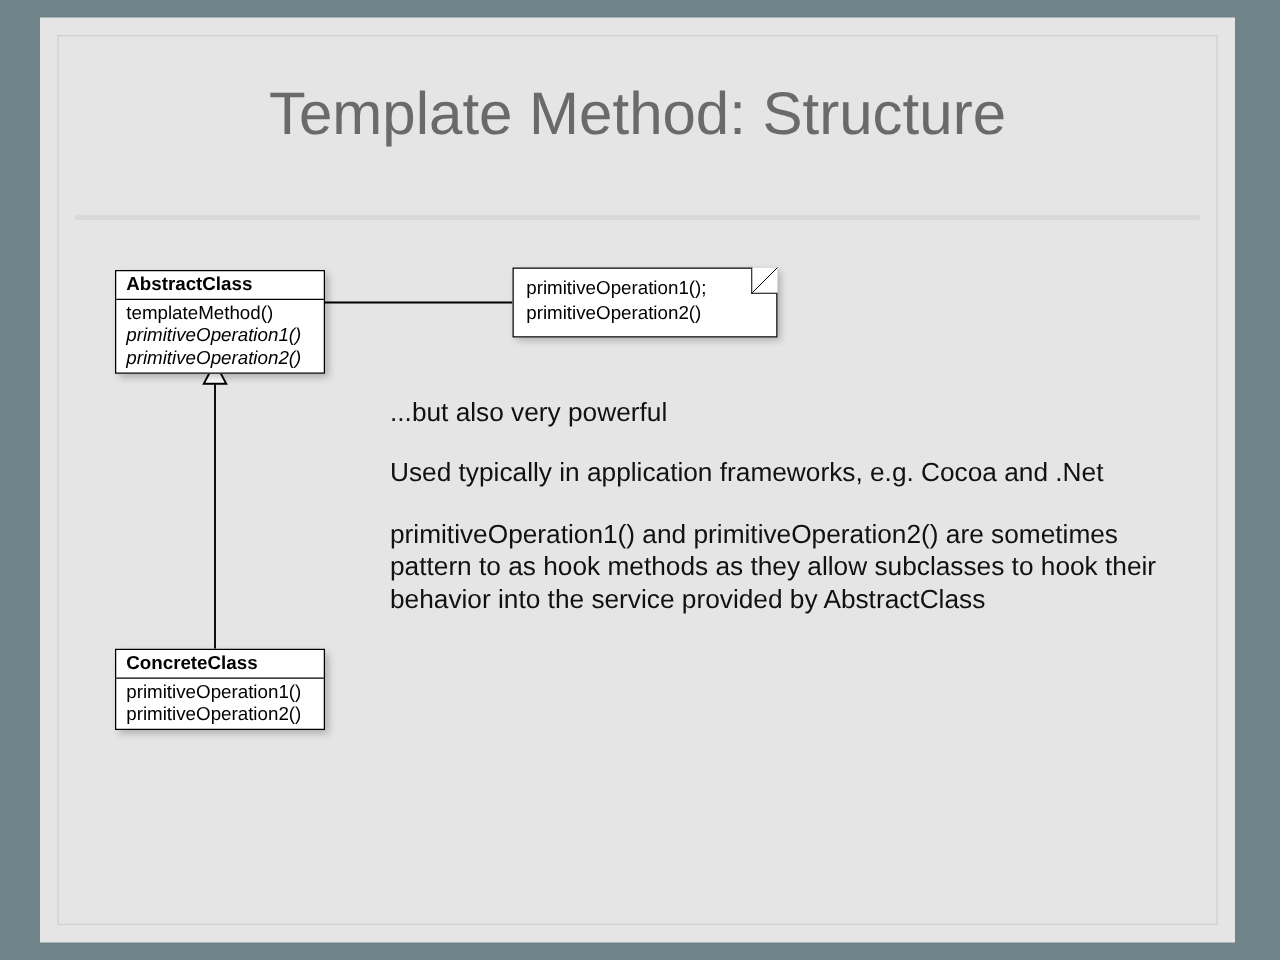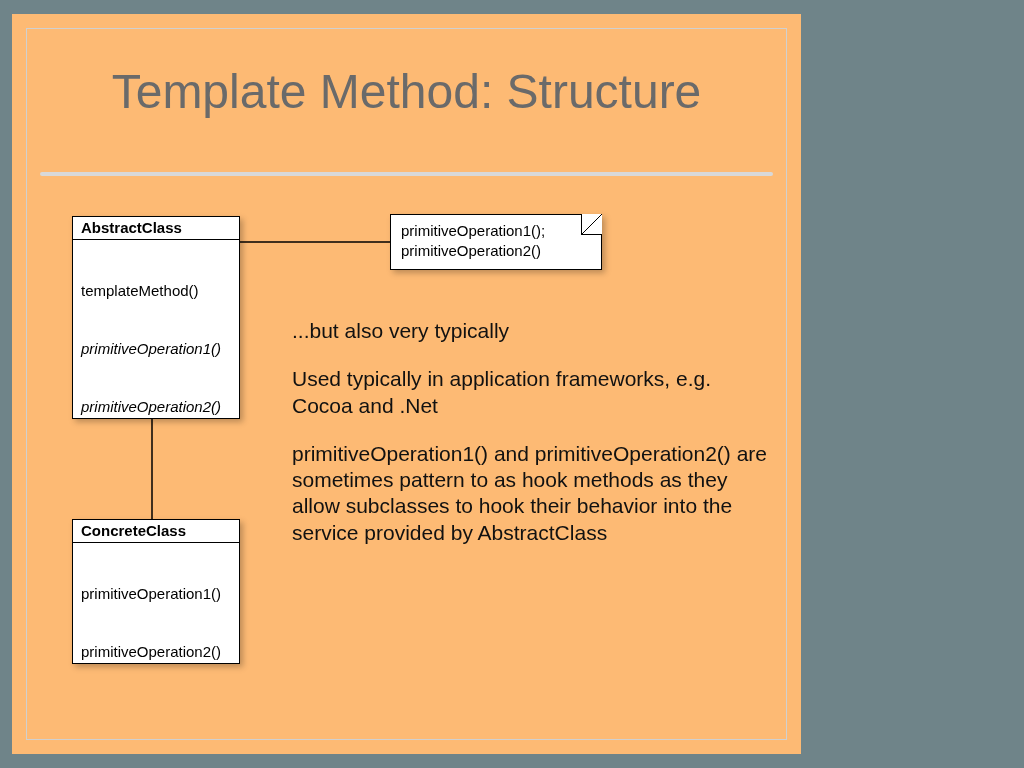--- a/index.html
+++ b/index.html
@@ -5,25 +5,25 @@
   html, body {
     margin: 0;
     padding: 0;
     width: 1024px;
     height: 768px;
     font-family: Arial, Helvetica, sans-serif;
     background: #6f8489;
   }
   .frame {
     position: absolute;
-    left: 12px;
+    left: 32px;
     top: 14px;
-    width: 789px;
+    width: 956px;
     height: 740px;
-    background: #fdba74;
+    background: #e5e5e5;
     box-sizing: border-box;
   }
   .inner-border {
     position: absolute;
     left: 14px;
     top: 14px;
     right: 14px;
     bottom: 14px;
     border: 1px solid #d0d0d0;
     box-sizing: border-box;
@@ -61,21 +61,21 @@
   }
   .uml-head {
     font-weight: bold;
     text-align: left;
     padding: 2px 8px;
     border-bottom: 1px solid #000;
   }
   .uml-body {
     padding: 2px 8px;
   }
-  .uml-body div { white-space: nowrap; margin-top: 40px; }
+  .uml-body div { white-space: nowrap; }
   .italic { font-style: italic; }
   
   .note {
     position: absolute;
     border: 1px solid #000;
     background: #fff;
     box-shadow: 3px 3px 6px rgba(0,0,0,0.25);
     font-size: 15px;
     line-height: 1.3;
     padding: 6px 10px 6px 10px;
@@ -154,17 +154,17 @@
 
   <div class="uml-box" style="left:60px; top:505px; width:166px;">
     <div class="uml-head">ConcreteClass</div>
     <div class="uml-body">
       <div>primitiveOperation1()</div>
       <div>primitiveOperation2()</div>
     </div>
   </div>
 
   <div class="body-text">
-    <p>...but also very typically</p>
+    <p>...but also very powerful</p>
     <p>Used typically in application frameworks, e.g. Cocoa and .Net</p>
     <p>primitiveOperation1() and primitiveOperation2() are sometimes pattern to as hook methods as they allow subclasses to hook their behavior into the service provided by AbstractClass</p>
   </div>
 </div>
 
 </body></html>

